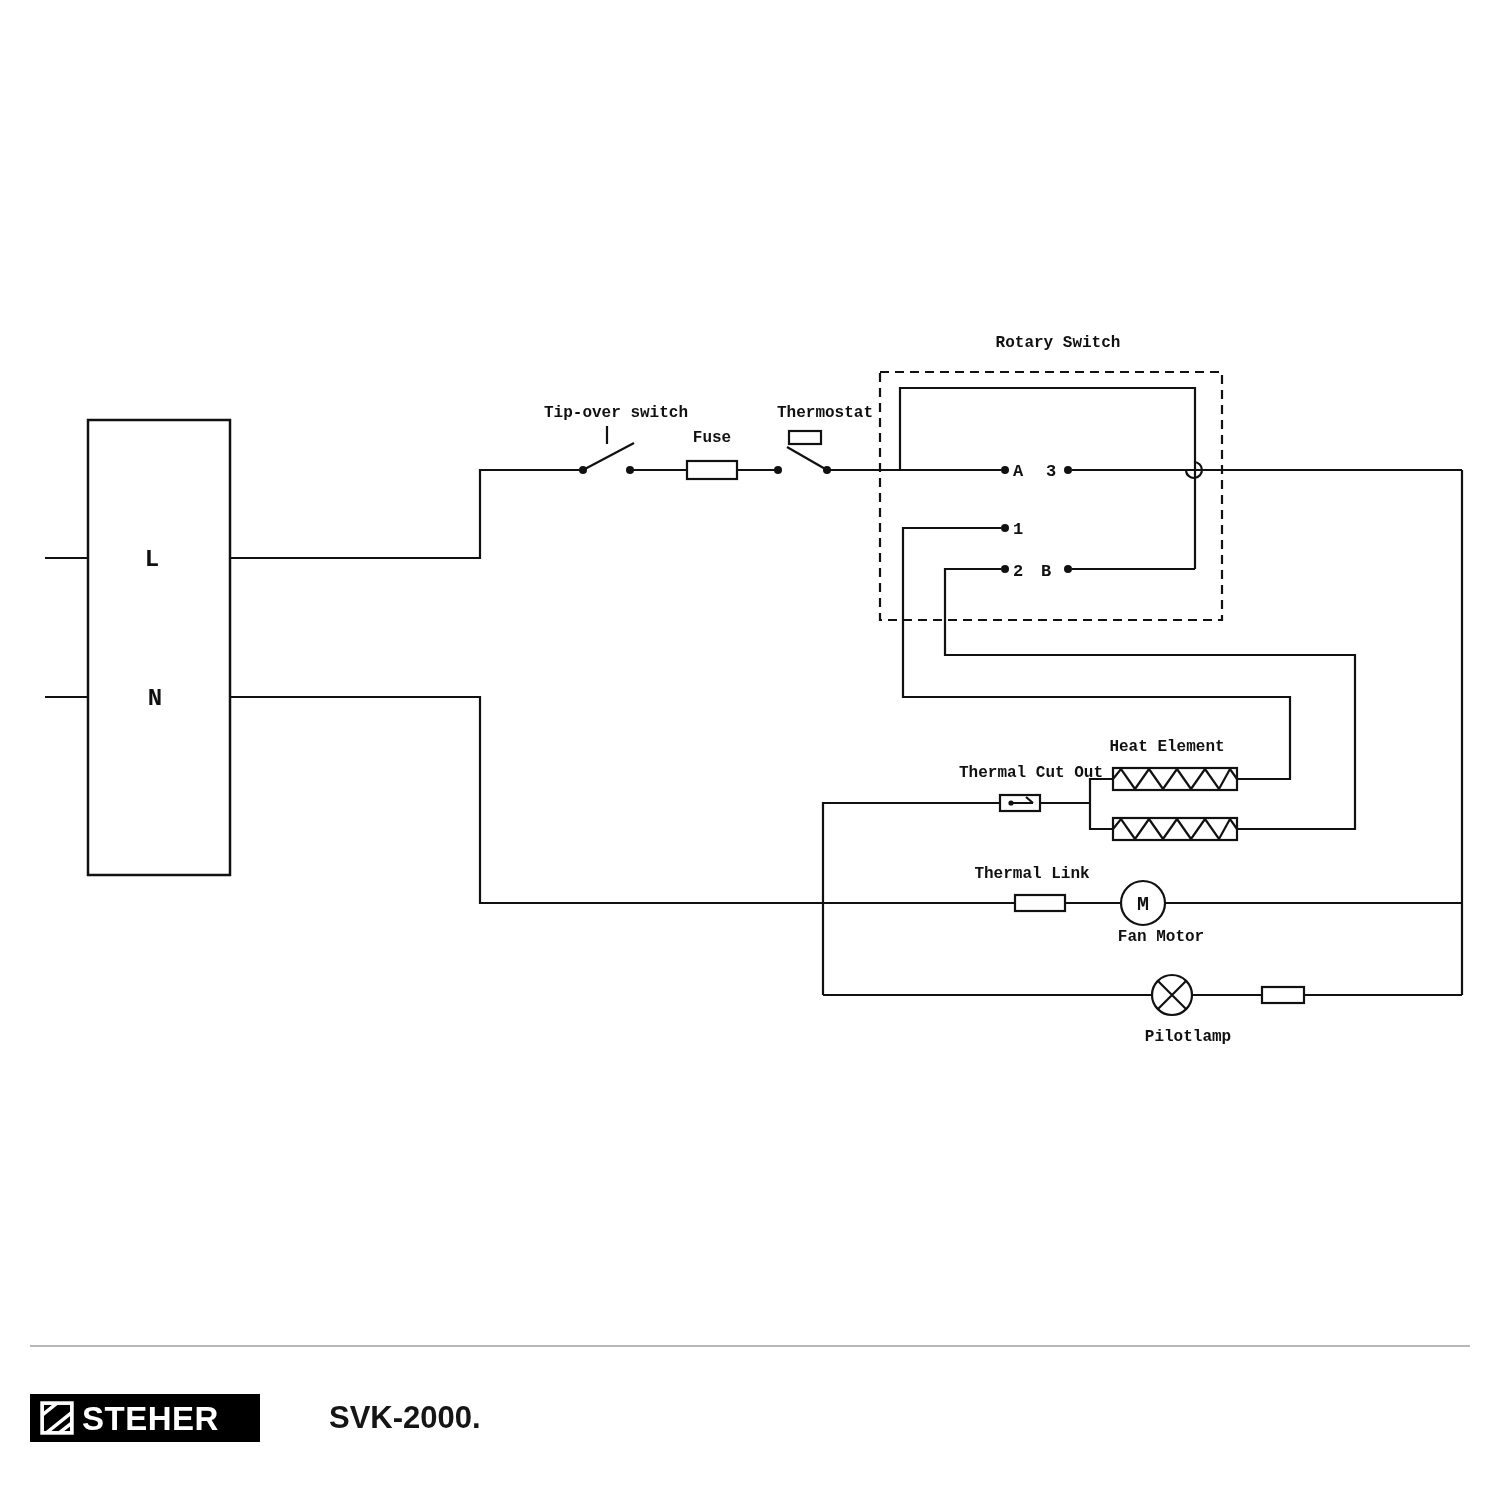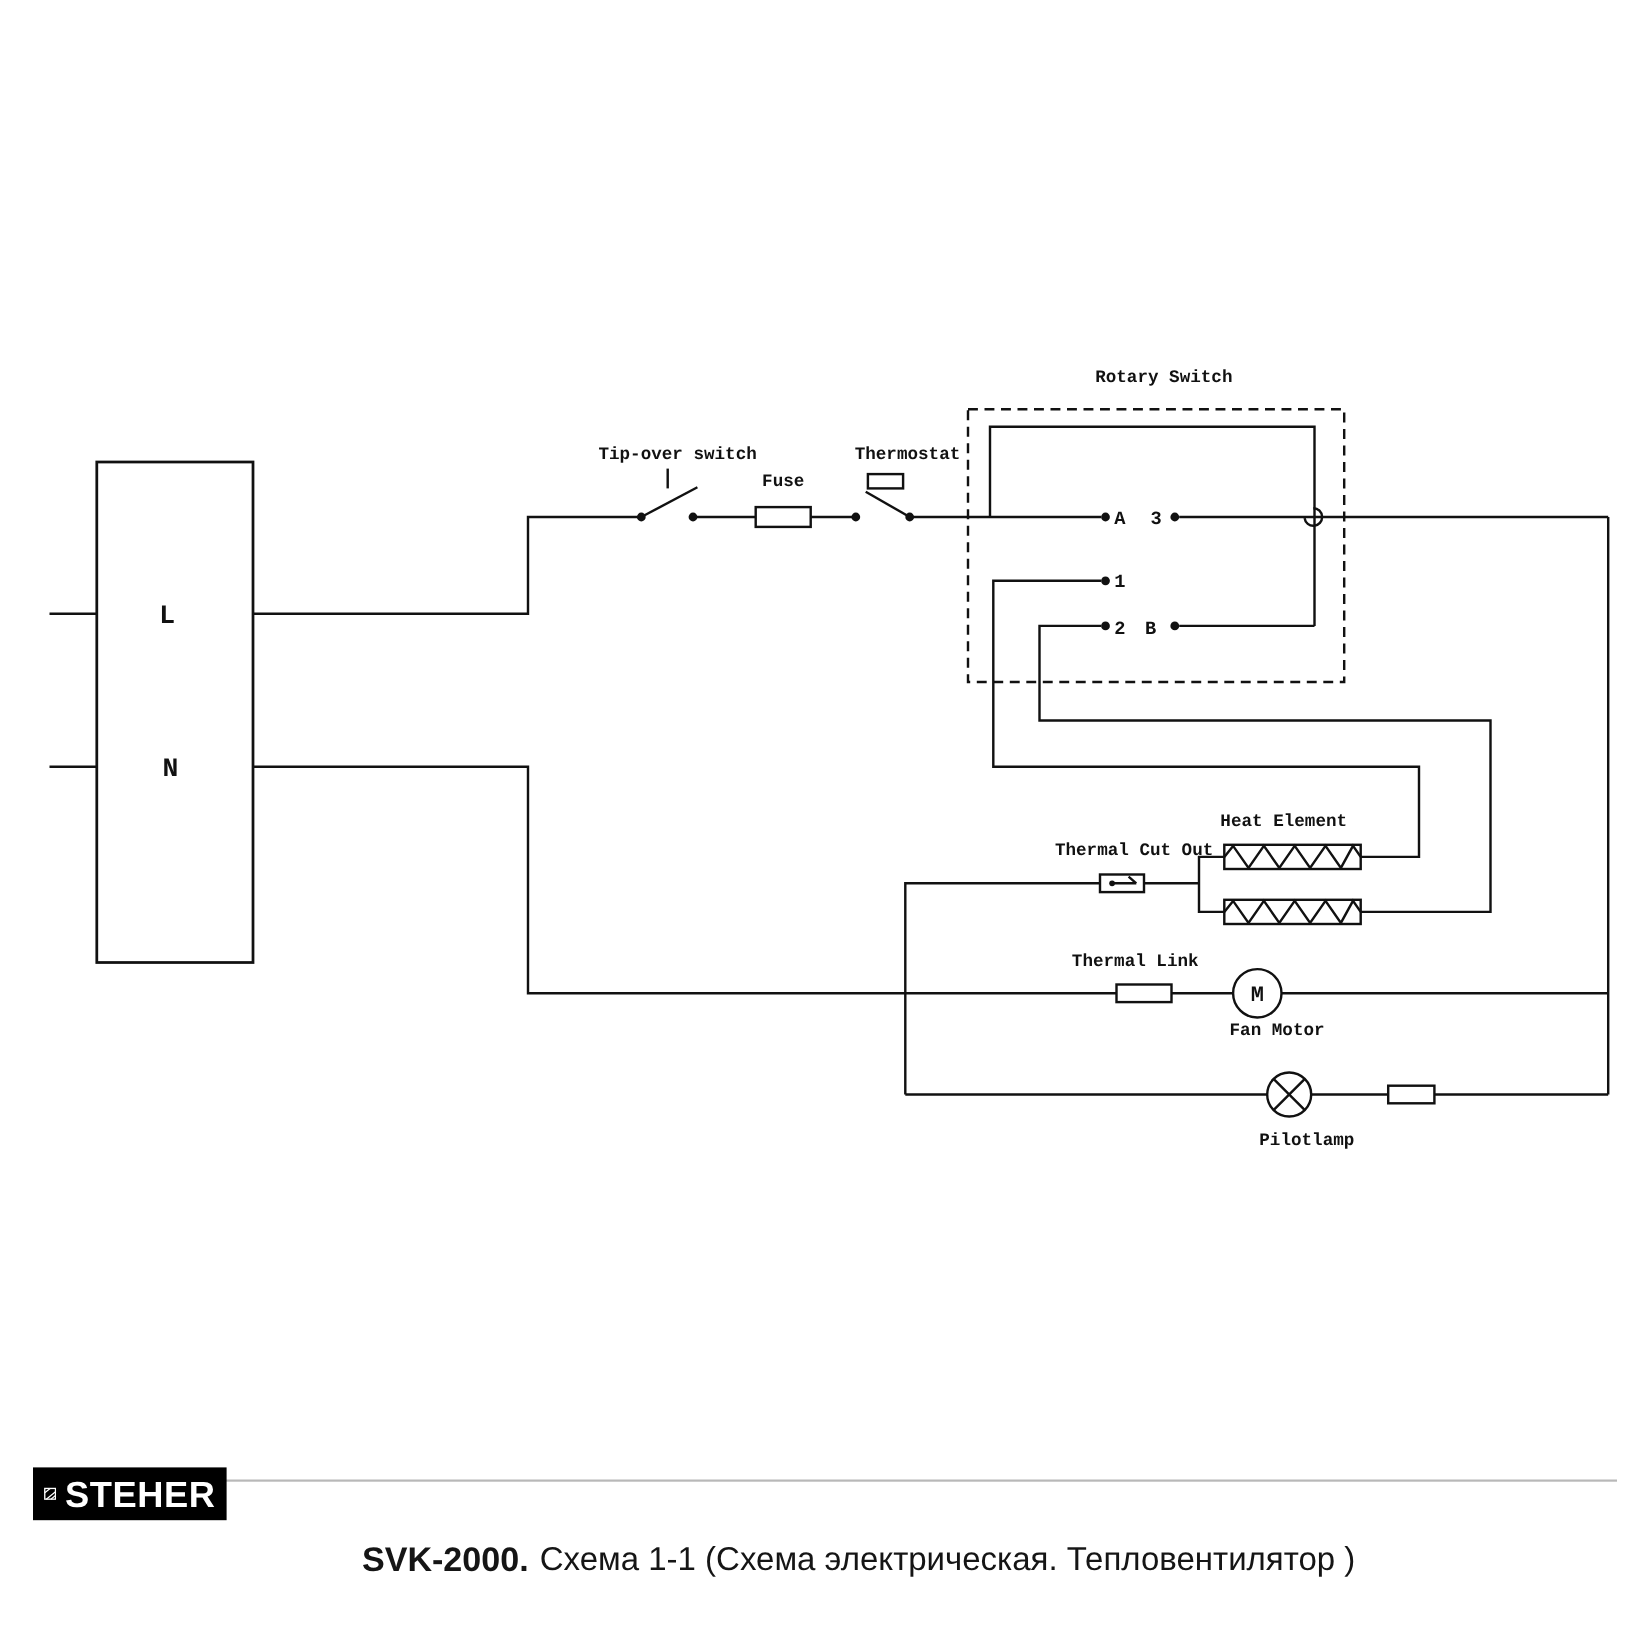--- a/index.html
+++ b/index.html
@@ -12,21 +12,21 @@
   svg.diagram text{
     font-family:"Liberation Mono","DejaVu Sans Mono",monospace;
     font-weight:700;fill:#111111;
   }
   svg.diagram .lbl{font-size:16px;}
   svg.diagram .contact{font-size:17px;}
   svg.diagram .term{font-size:24px;font-weight:600;}
   svg.diagram .motor{font-size:20px;}
   .footer-rule{position:absolute;left:30px;top:1345px;width:1440px;height:2px;background:#b8b8b8;}
   .logo{
-    position:absolute;left:30px;top:1334px;width:176px;height:48px;background:#000000;
+    position:absolute;left:30px;top:1394px;width:230px;height:48px;background:#000000;
     display:flex;align-items:center;gap:8px;padding:0 10px;box-sizing:border-box;
   }
   .logo-text{
     color:#ffffff;font-family:"Liberation Sans",sans-serif;font-weight:bold;
     font-size:33px;letter-spacing:.5px;line-height:1;
   }
   .caption{
     position:absolute;left:285px;top:1394px;height:48px;display:flex;align-items:center;gap:10px;
     font-family:"Liberation Sans",sans-serif;font-size:30px;color:#151515;white-space:pre;
   }
@@ -129,14 +129,13 @@
 <div class="logo">
   <svg width="34" height="34" viewBox="0 0 24 24">
     <rect x="1.5" y="1.5" width="21" height="21" fill="none" stroke="#ffffff" stroke-width="2.6"></rect>
     <path d="M1.5 10 L12 1.5 M4.5 22.5 L22.5 8 M13.5 22.5 L22.5 15.5" stroke="#ffffff" stroke-width="2.4" fill="none"></path>
   </svg>
   <span class="logo-text">STEHER</span>
 </div>
 
 <div class="caption">
   <span class="model">SVK-2000.</span>
-  <span class="rest">Схема 1-1 (Схема электрическая. Тепловентилятор )</span>
 </div>
 
 </body></html>

